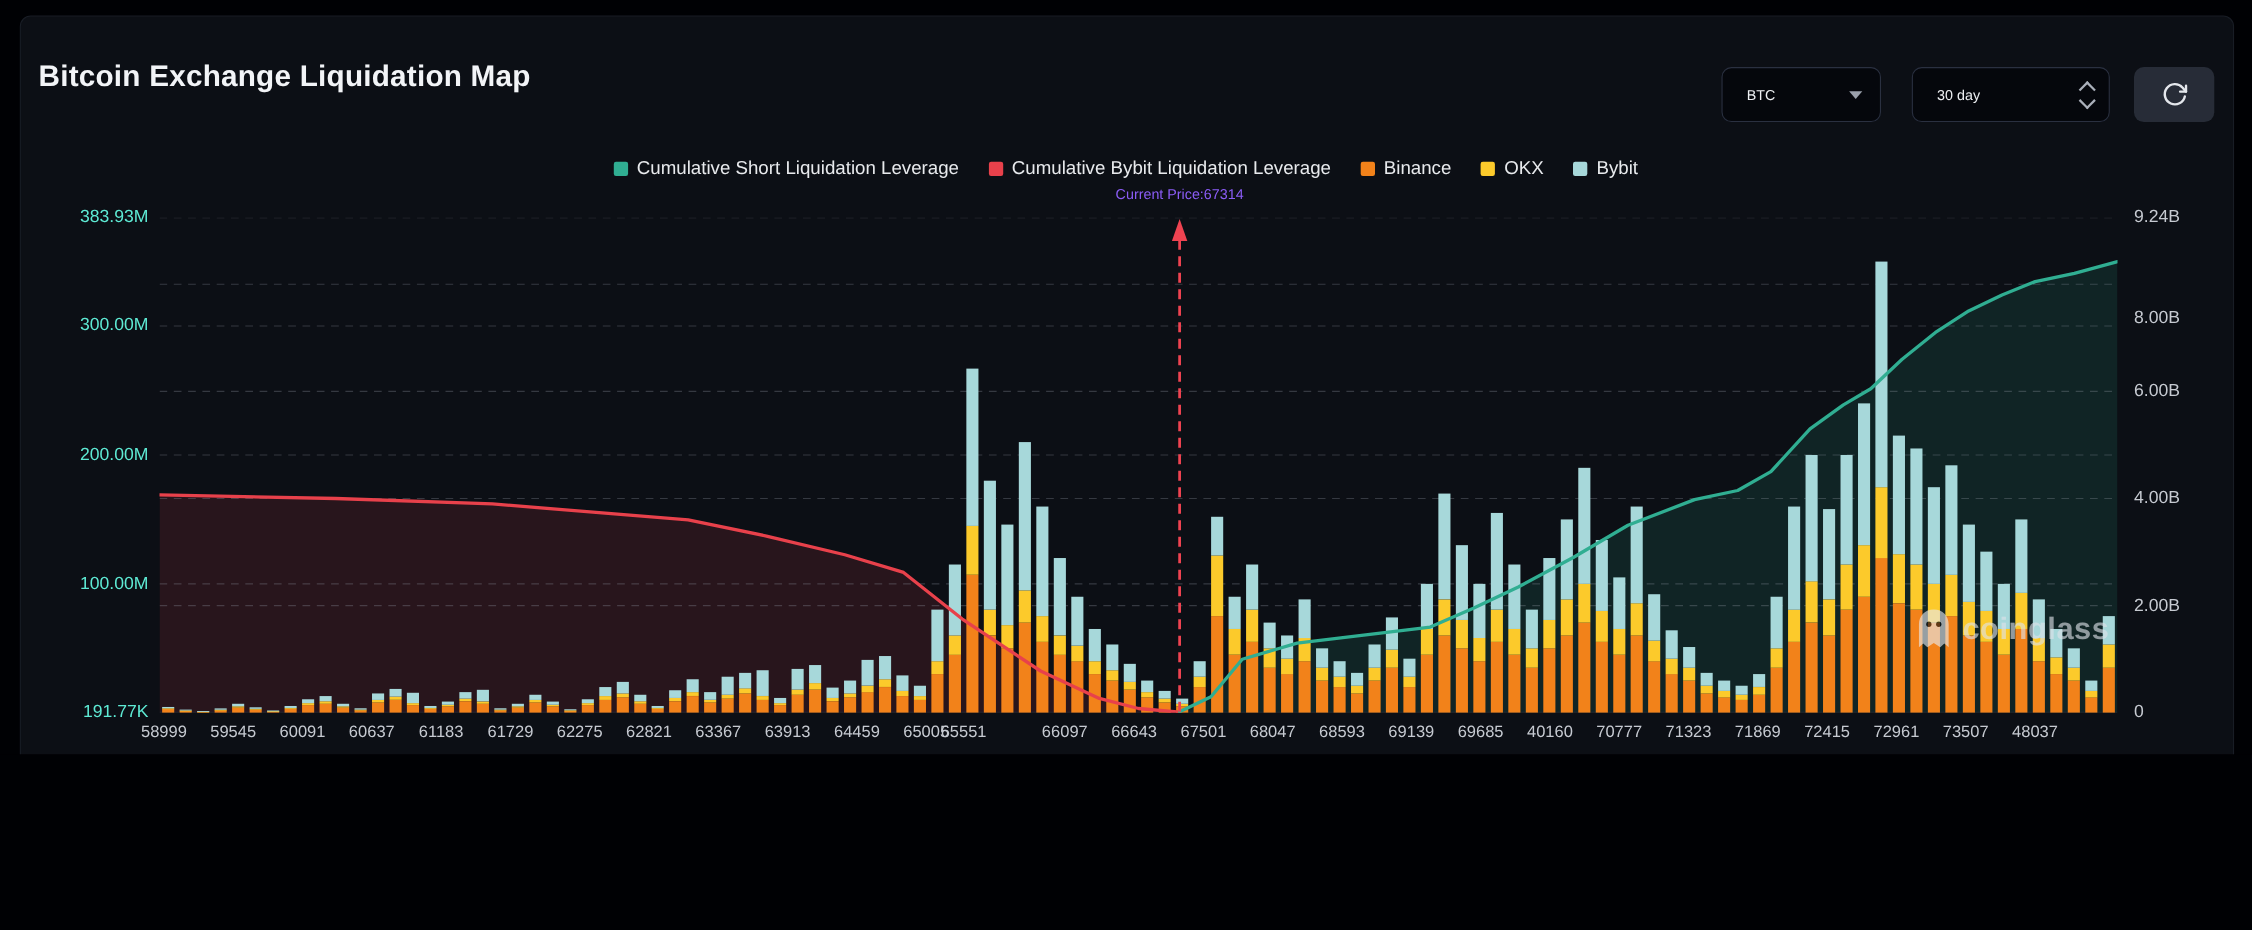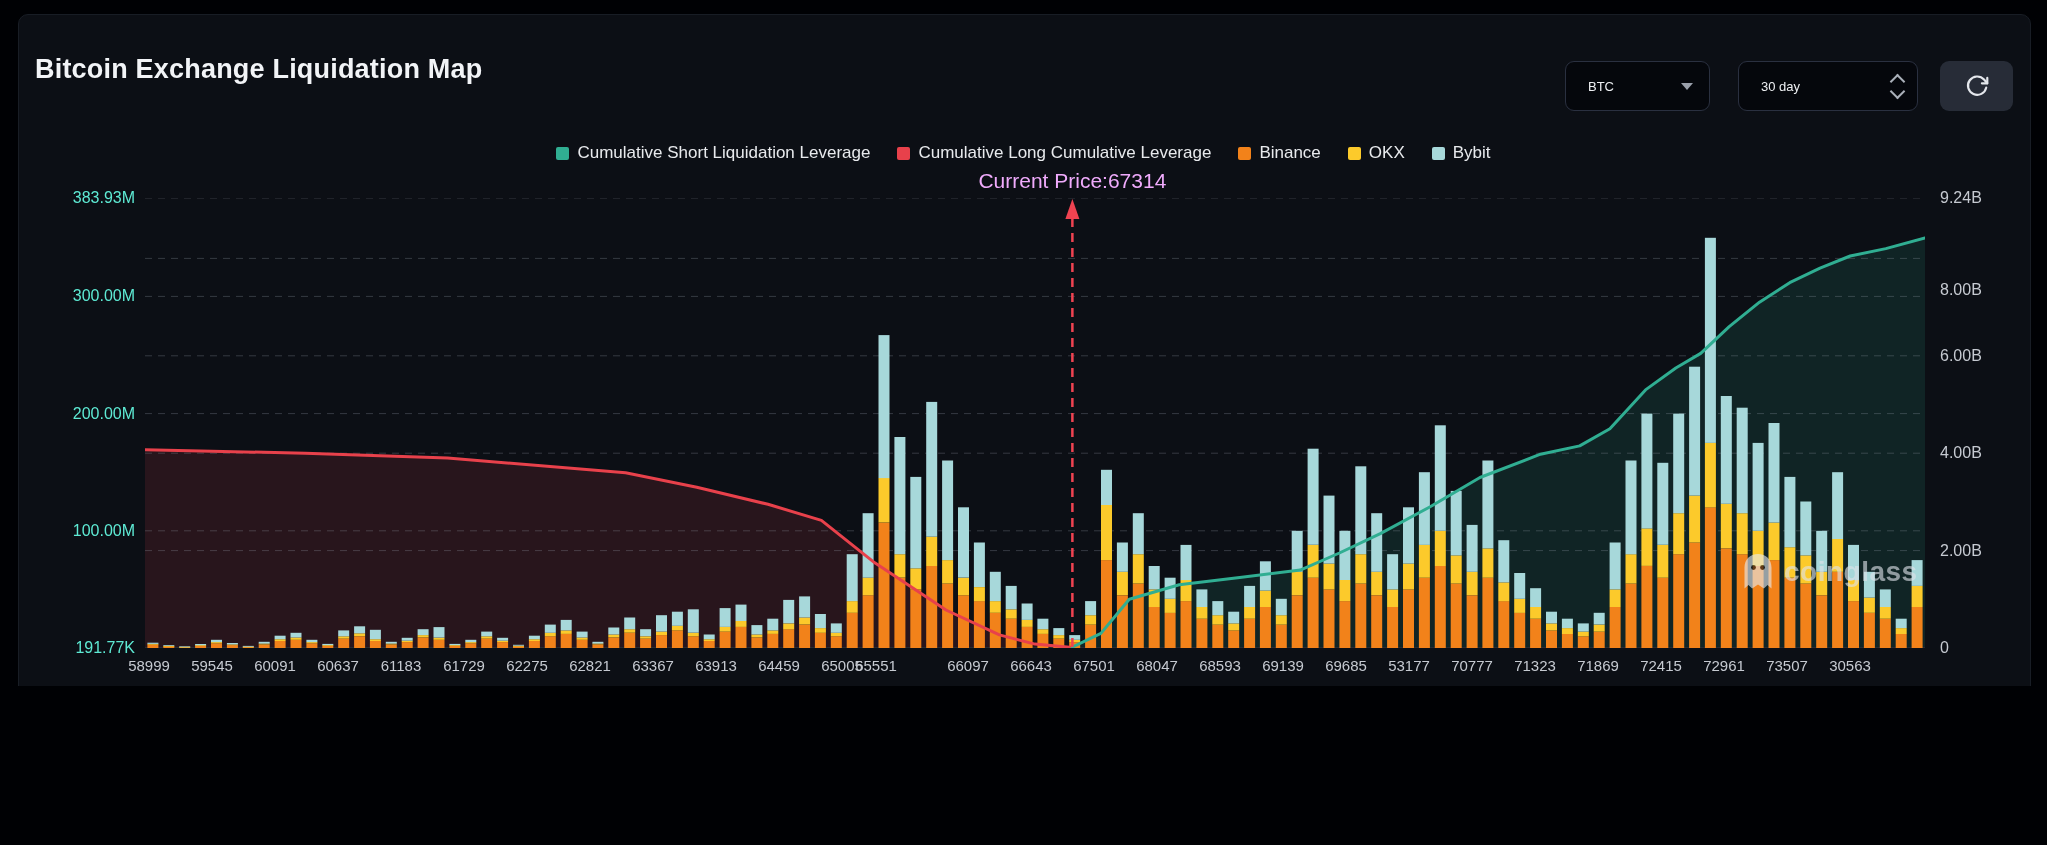--- a/index.html
+++ b/index.html
@@ -15,21 +15,21 @@
   .caret-down{width:0;height:0;border-left:6px solid transparent;border-right:6px solid transparent;border-top:7px solid #9aa0ab;}
   .stepper{display:flex;flex-direction:column;gap:3px;align-items:center;}
   .chev{width:9px;height:9px;border:solid #aab0ba;border-width:2px 2px 0 0;}
   .chev.up{transform:rotate(-45deg);}
   .chev.down{transform:rotate(135deg);margin-top:-4px;}
   #refresh-btn{position:absolute;left:1940px;top:61px;width:73px;height:50px;background:#272c37;border-radius:9px;
         display:flex;align-items:center;justify-content:center;cursor:pointer;}
   #legend{position:absolute;left:0;top:143px;width:2047px;display:flex;justify-content:center;gap:27px;align-items:center;}
   .legend-item{display:flex;align-items:center;gap:8px;font-size:17px;color:#e8eaed;cursor:pointer;white-space:nowrap;}
   .legend-swatch{width:13px;height:13px;border-radius:2px;}
-  #current-price{position:absolute;top:169px;transform:translateX(-50%);font-size:21px;color:#f0abfc;}
+  #current-price{position:absolute;top:169px;transform:translateX(-50%);font-size:13px;color:#8b5cf6;}
   #plot-wrap{position:absolute;left:145px;top:198px;width:1780px;height:450px;}
   .yl{position:absolute;width:100px;text-align:right;font-size:16px;color:#5eead4;transform:translateY(-50%);}
   .yr{position:absolute;left:1940px;font-size:16px;color:#c6cad1;transform:translateY(-50%);}
   .xl{position:absolute;top:657px;transform:translateX(-50%);font-size:15px;color:#c6cad1;white-space:nowrap;}
   #watermark{position:absolute;left:1740px;top:552px;display:flex;align-items:center;gap:8px;opacity:.62;pointer-events:none;}
   #watermark span{font-size:28px;font-weight:bold;color:#dfe3ea;letter-spacing:.5px;}
   #slider-track{position:absolute;left:135px;top:692px;width:1790px;height:58px;background:#0f1830;border-radius:2px;cursor:ew-resize;}
   .slider-handle{position:absolute;top:705px;width:26px;height:34px;background:#3d4452;border:1px solid #4a5160;border-radius:9px;
         display:flex;align-items:center;justify-content:center;gap:3px;cursor:ew-resize;}
   .slider-handle i{display:block;width:2px;height:13px;background:#d6dae0;}
@@ -62,21 +62,21 @@
     </svg>
   </div>
 
   <div id="legend">
       <div class="legend-item">
         <span class="legend-swatch" style="background: rgb(48, 174, 146);"></span>
         <span>Cumulative Short Liquidation Leverage</span>
       </div>
       <div class="legend-item">
         <span class="legend-swatch" style="background: rgb(232, 65, 75);"></span>
-        <span>Cumulative Long Cumulative Leverage</span>
+        <span>Cumulative Bybit Liquidation Leverage</span>
       </div>
       <div class="legend-item">
         <span class="legend-swatch" style="background: rgb(242, 130, 26);"></span>
         <span>Binance</span>
       </div>
       <div class="legend-item">
         <span class="legend-swatch" style="background: rgb(252, 202, 43);"></span>
         <span>OKX</span>
       </div>
       <div class="legend-item">
@@ -472,28 +472,28 @@
       <div class="xl" style="left: 779px;">64459</div>
       <div class="xl" style="left: 842px;">65005</div>
       <div class="xl" style="left: 876px;">65551</div>
       <div class="xl" style="left: 968px;">66097</div>
       <div class="xl" style="left: 1031px;">66643</div>
       <div class="xl" style="left: 1094px;">67501</div>
       <div class="xl" style="left: 1157px;">68047</div>
       <div class="xl" style="left: 1220px;">68593</div>
       <div class="xl" style="left: 1283px;">69139</div>
       <div class="xl" style="left: 1346px;">69685</div>
-      <div class="xl" style="left: 1409px;">53177</div>
+      <div class="xl" style="left: 1409px;">40160</div>
       <div class="xl" style="left: 1472px;">70777</div>
       <div class="xl" style="left: 1535px;">71323</div>
       <div class="xl" style="left: 1598px;">71869</div>
       <div class="xl" style="left: 1661px;">72415</div>
       <div class="xl" style="left: 1724px;">72961</div>
       <div class="xl" style="left: 1787px;">73507</div>
-      <div class="xl" style="left: 1850px;">30563</div>
+      <div class="xl" style="left: 1850px;">48037</div>
     </div>
 
   <div id="watermark">
     <svg width="36" height="40" viewBox="0 0 24 26">
       <path d="M12 1C6.6 1 3 4.8 3 10v14l2.6-2.4 2.5 2.4 3.9-2.6 3.9 2.6 2.5-2.4L21 24V10c0-5.2-3.6-9-9-9z" fill="#e8ebf0"></path>
       <circle cx="9" cy="10" r="1.6" fill="#0c0f15"></circle>
         <circle cx="15" cy="10" r="1.6" fill="#0c0f15"></circle>
     </svg>
     <span>coinglass</span>
   </div>

